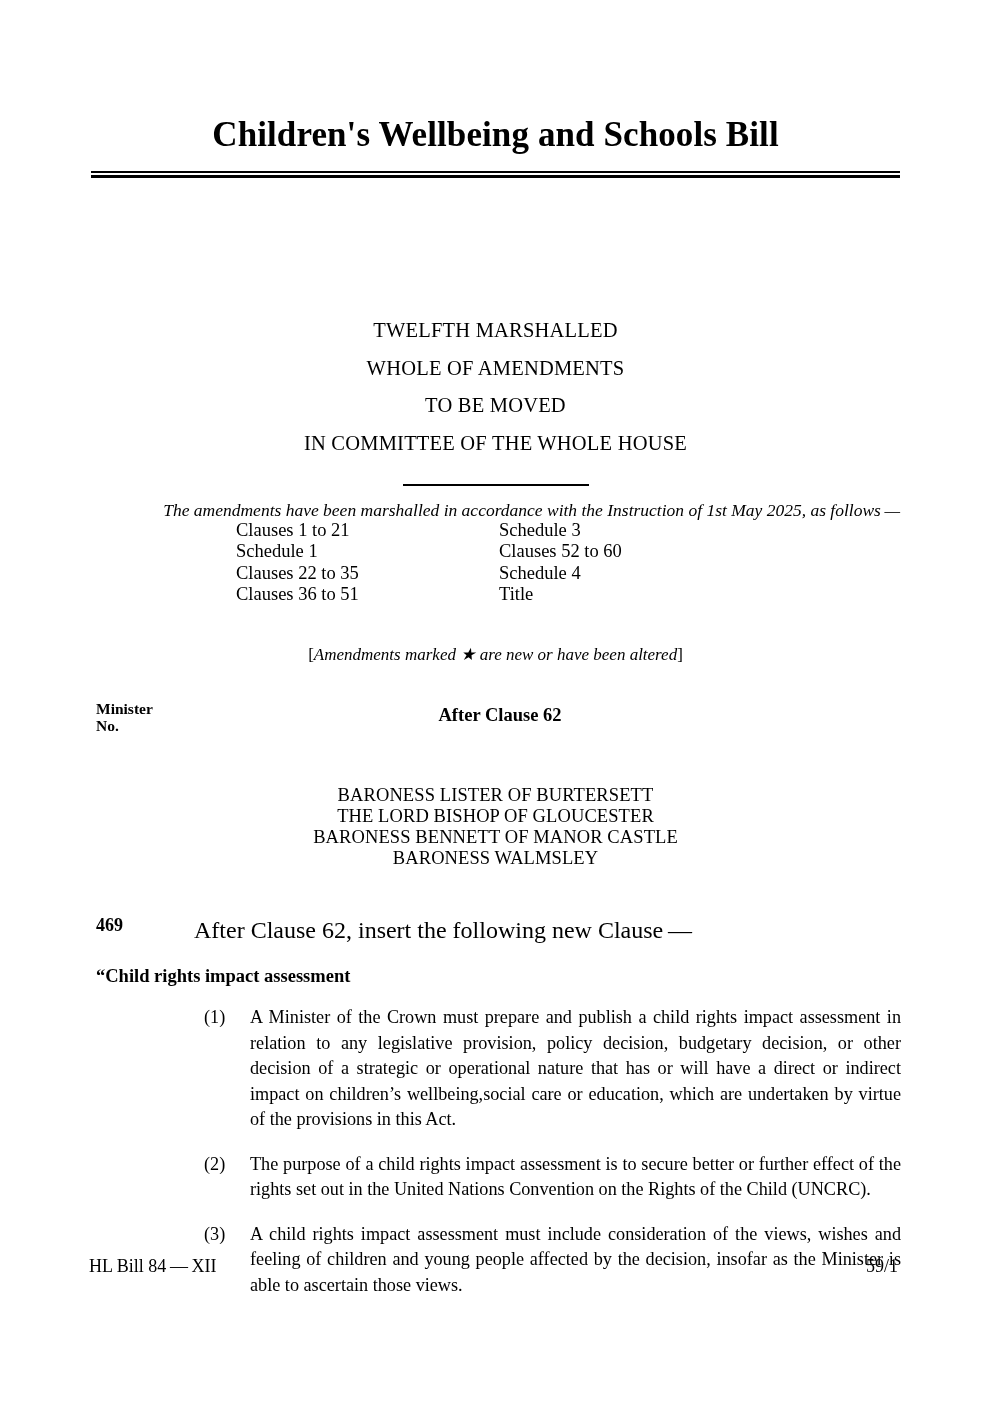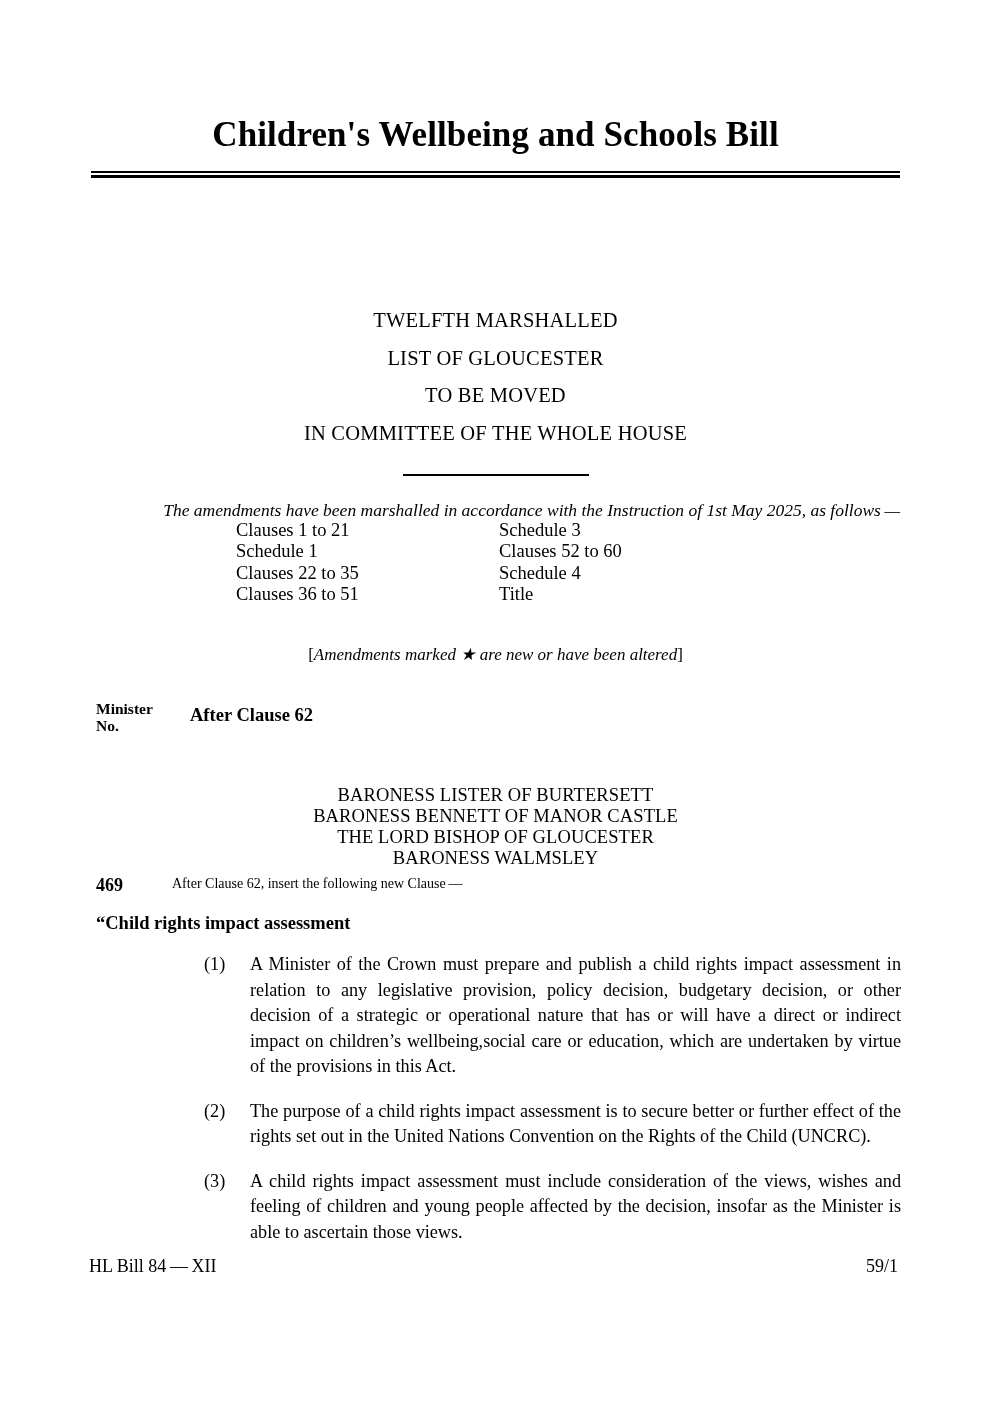--- a/index.html
+++ b/index.html
@@ -50,21 +50,21 @@
   }
   .rule-double .thick {
     height: 3px;
     background: #000;
   }
 
   
   .heading-block {
     position: absolute;
     left: 91px;
-    top: 302px;
+    top: 312px;
     width: 809px;
     text-align: center;
   }
   .heading-block .hline {
     font-size: 20.5px;
     line-height: 37.5px;
     letter-spacing: 0.2px;
   }
   .divider-short {
     width: 186px;
@@ -128,21 +128,21 @@
     line-height: 16.5px;
     width: 120px;
   }
 
   
   .clause-heading {
     position: absolute;
     left: 190px;
     top: 705px;
     width: 620px;
-    text-align: left;
+    text-align: center;
     font-size: 18.5px;
     font-weight: bold;
   }
 
   
   .sponsors {
     position: absolute;
     left: 91px;
     top: 761px;
     width: 809px;
@@ -150,33 +150,33 @@
     font-size: 18.5px;
     line-height: 21px;
     letter-spacing: 0.1px;
     margin-top: 24px;
   }
 
   
   .amendment {
     position: absolute;
     left: 96px;
-    top: 875px;
+    top: 915px;
     width: 805px;
   }
   .amd-num {
     position: absolute;
     left: 0;
     top: 0;
     font-size: 18px;
     font-weight: bold;
   }
   .lead-in {
-    margin-left: 76px;
-    font-size: 14px;
+    margin-left: 98px;
+    font-size: 24px;
     line-height: 1.3;
   }
   .new-clause-title {
     margin-top: 20px;
     font-size: 18.5px;
     font-weight: bold;
   }
   .subs {
     margin-top: 18px;
   }
@@ -218,21 +218,21 @@
     <h1 class="bill-title">Children's Wellbeing and Schools Bill</h1>
     <div class="rule-double">
       <div class="thin"></div>
       <div class="gap"></div>
       <div class="thick"></div>
     </div>
   </div>
 
   <div class="heading-block">
     <div class="hline">TWELFTH MARSHALLED</div>
-    <div class="hline">LIST OF GLOUCESTER</div>
+    <div class="hline">WHOLE OF AMENDMENTS</div>
     <div class="hline">TO BE MOVED</div>
     <div class="hline">IN COMMITTEE OF THE WHOLE HOUSE</div>
     <div class="divider-short"></div>
   </div>
 
   <div class="instruction">The amendments have been marshalled in accordance with the Instruction of  1st May 2025, as follows —</div>
 
   <div class="marshal-list">
     <div class="row">
       <div class="col-a">Clauses 1 to 21</div>
@@ -258,22 +258,22 @@
 
   <div class="amendment-label">
     <div>Minister</div>
     <div>No.</div>
   </div>
 
   <div class="clause-heading">After Clause 62</div>
 
   <div class="sponsors">
     <div>BARONESS LISTER OF BURTERSETT</div>
+    <div>THE LORD BISHOP OF GLOUCESTER</div>
     <div>BARONESS BENNETT OF MANOR CASTLE</div>
-    <div>THE LORD BISHOP OF GLOUCESTER</div>
     <div>BARONESS WALMSLEY</div>
   </div>
 
   <div class="amendment">
     <div class="amd-num">469</div>
     <div class="lead-in">After Clause 62, insert the following new Clause —</div>
     <div class="new-clause-title">“Child rights impact assessment</div>
 
     <div class="subs">
       <div class="sub">

